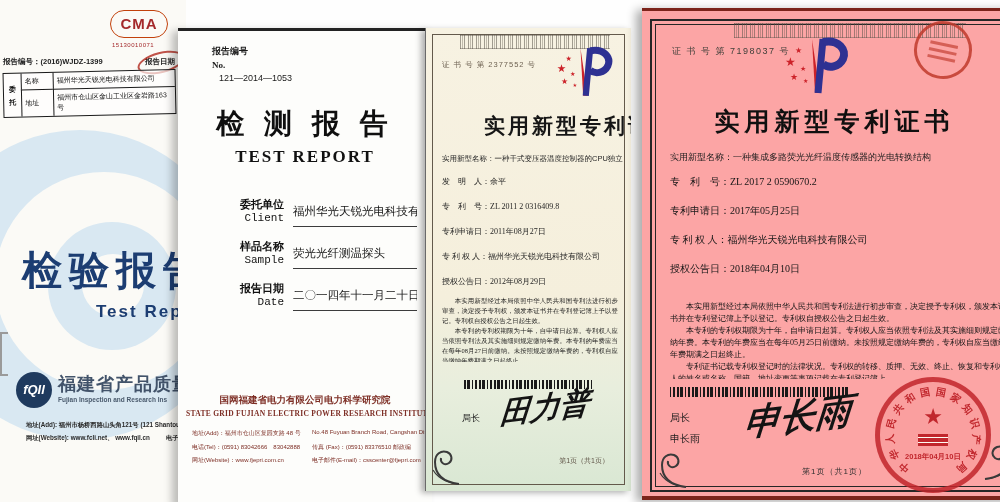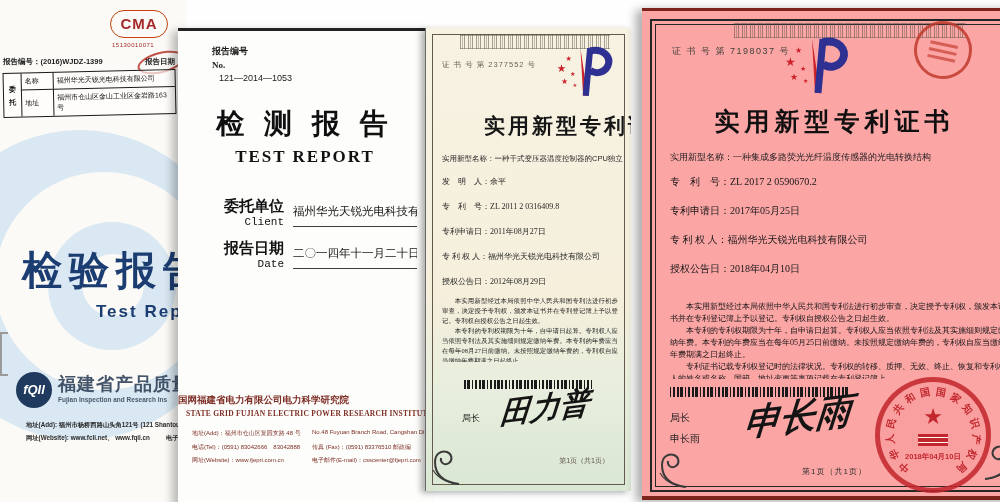--- a/index.html
+++ b/index.html
@@ -46,25 +46,25 @@
   .d2-no{left:34px;top:14px;font-size:9px;line-height:1.5;color:#1a1a1a;}
   .d2-no b{display:block;}
   .d2-no .en{display:block;font-family:"Liberation Serif",serif;font-weight:bold;}
   .d2-no .val{display:block;padding-left:7px;text-align:center;}
   .d2-title{left:0;right:0;top:74px;text-align:center;font-size:28px;font-weight:bold;color:#0f0f0f;letter-spacing:6px;}
   .d2-title-en{left:0;right:0;top:116px;text-align:center;font-size:17px;font-weight:bold;
                font-family:"Liberation Serif",serif;letter-spacing:2px;color:#111;}
   .d2-fields{left:24px;top:166px;width:224px;}
   .d2-row{display:flex;margin-bottom:12px;height:30px;}
   .d2-label{width:82px;text-align:right;flex:none;}
-  .d2-label .lc{display:block;font-size:15px;font-weight:bold;color:#111;}
+  .d2-label .lc{display:block;font-size:11px;font-weight:bold;color:#111;}
   .d2-label .le{display:block;font-size:11px;font-family:Liberation Mono, monospace;color:#111;}
   .d2-val{width:124px;margin-left:9px;border-bottom:1px solid #3c3c3c;font-size:11.5px;color:#161616;
           padding-top:7px;white-space:nowrap;overflow:hidden;}
-  .d2-inst-cn{left:0;right:0;top:363px;font-size:9.5px;font-weight:bold;color:#7d2e25;white-space:nowrap;}
+  .d2-inst-cn{left:0;right:0;top:363px;text-align:center;font-size:9.5px;font-weight:bold;color:#7d2e25;white-space:nowrap;}
   .d2-inst-en{left:8px;top:378px;font-size:7.5px;font-weight:bold;color:#7d2e25;
               font-family:"Liberation Serif",serif;letter-spacing:.3px;white-space:nowrap;}
   .d2-contacts{left:14px;top:398px;width:234px;font-size:6px;color:#7d2e25;}
   .d2-crow{display:flex;justify-content:space-between;margin-bottom:4.5px;}
   .d2-crow span{white-space:nowrap;overflow:hidden;}
   .d2-crow .cl{width:120px;flex:none;}
   .d2-crow .cr{flex:1;text-align:left;}
 
   
   #doc3{left:425px;top:28px;width:205px;height:463px;z-index:3;border-left:1px solid #6a6a6a;
@@ -190,20 +190,27 @@
     <div class="abs d2-fields">
       <div class="d2-row">
         <span class="d2-label">
           <span class="lc">委托单位</span>
           <span class="le">Client</span>
         </span>
         <span class="d2-val">福州华光天锐光电科技有限公司</span>
       </div>
       <div class="d2-row">
         <span class="d2-label">
+          <span class="lc">样品名称</span>
+          <span class="le">Sample</span>
+        </span>
+        <span class="d2-val">荧光光纤测温探头</span>
+      </div>
+      <div class="d2-row">
+        <span class="d2-label">
           <span class="lc">报告日期</span>
           <span class="le">Date</span>
         </span>
         <span class="d2-val">二〇一四年十一月二十日</span>
       </div>
     </div>
 
     <div class="abs d2-inst-cn">国网福建省电力有限公司电力科学研究院</div>
     <div class="abs d2-inst-en">STATE GRID FUJIAN ELECTRIC POWER RESEARCH INSTITUTE</div>
     <div class="abs d2-contacts">

